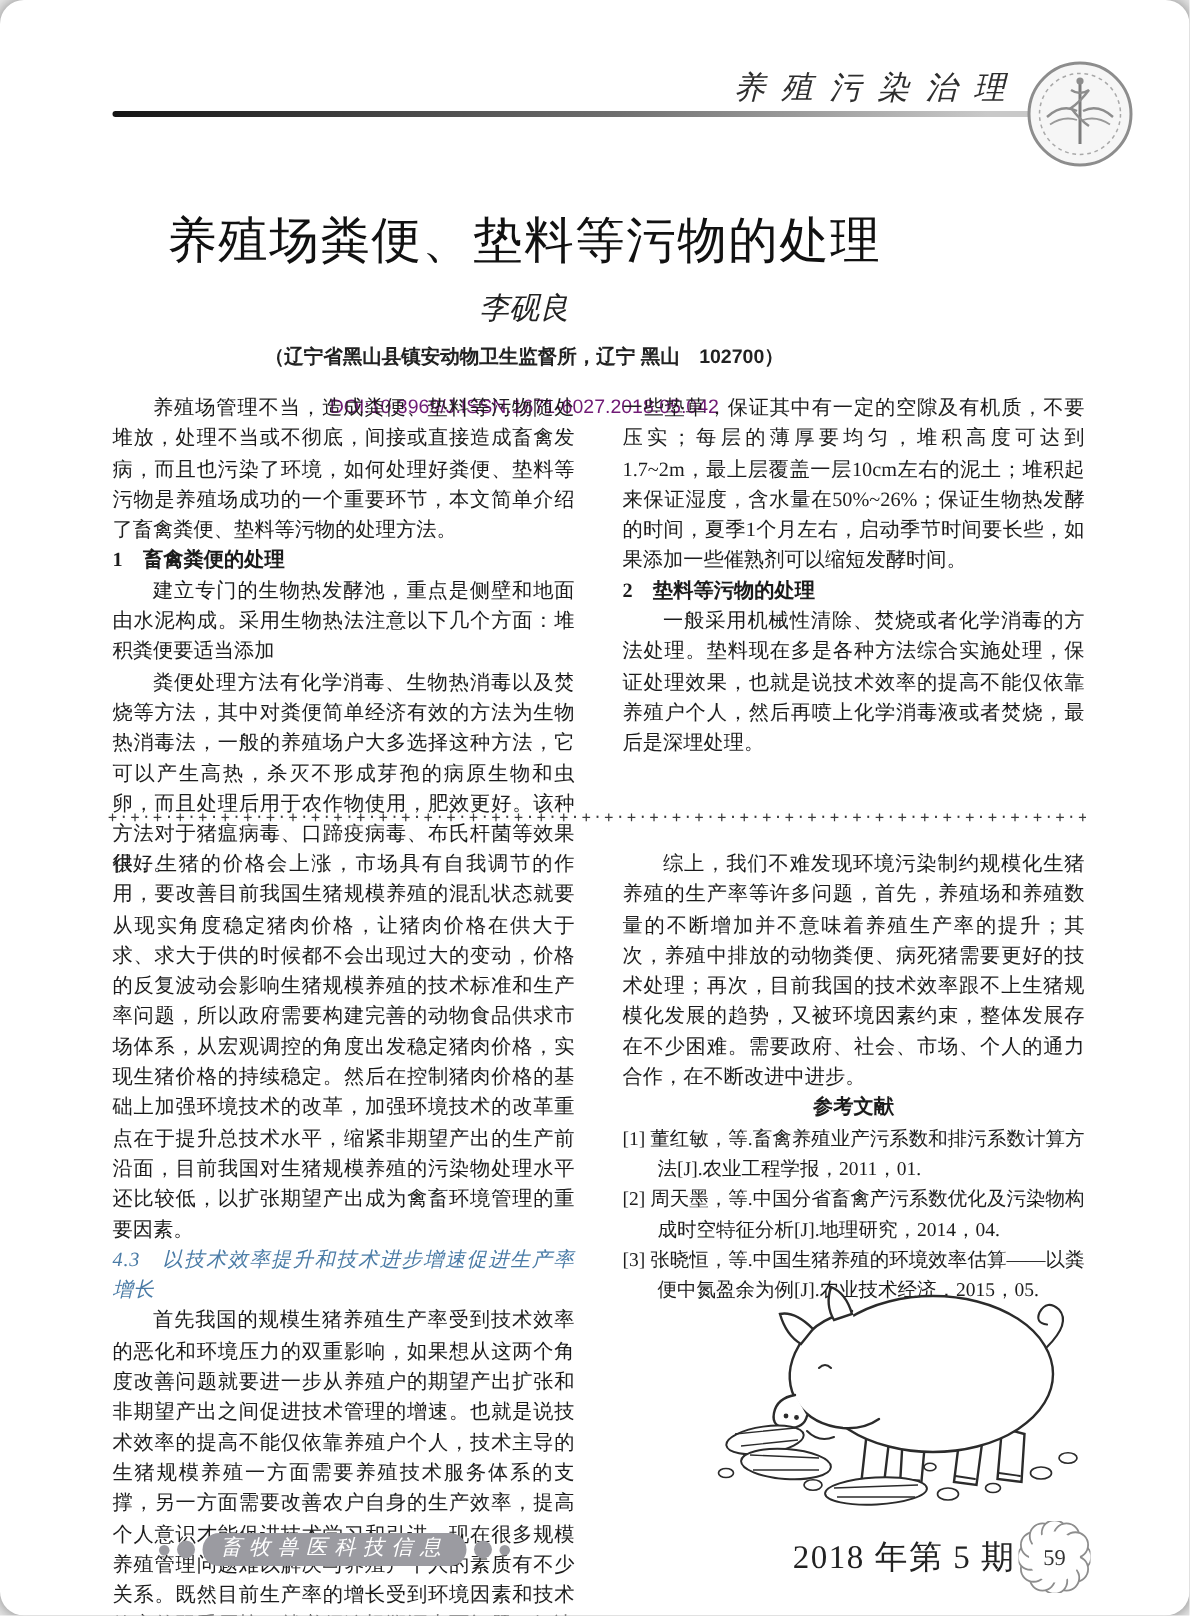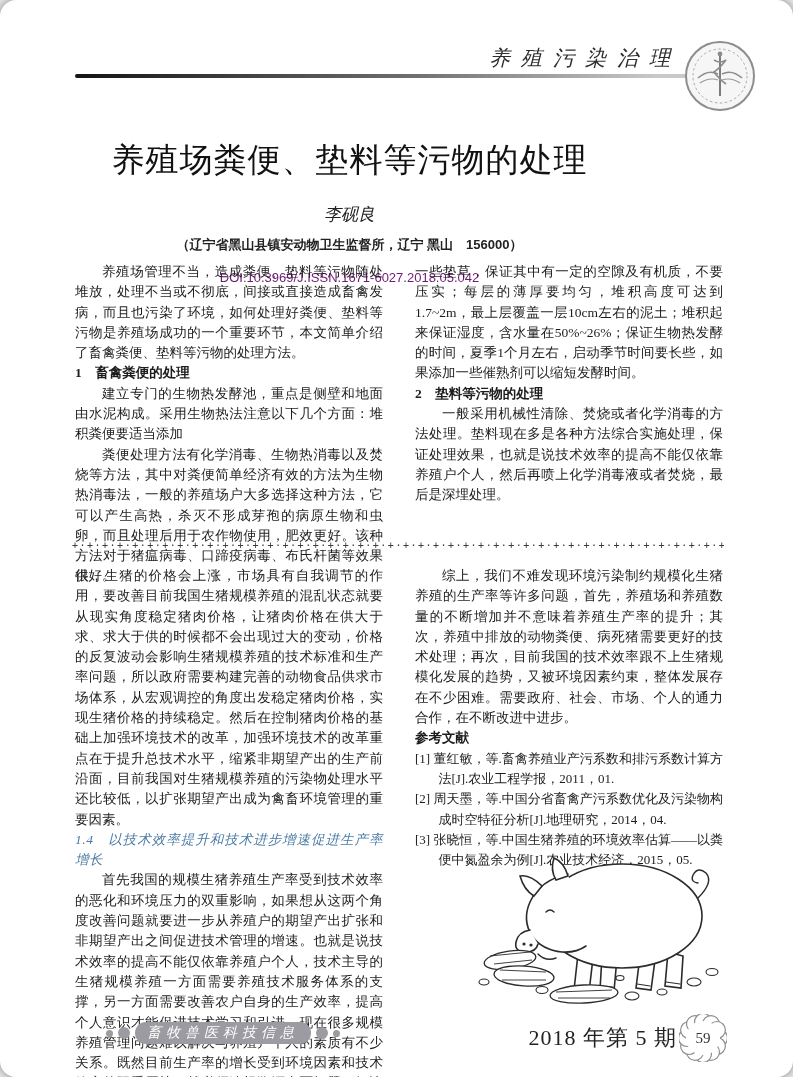--- a/index.html
+++ b/index.html
@@ -26,42 +26,42 @@
   }
   .header-rule{
     position:absolute;top:74px;left:75px;width:614px;height:4px;
     background:linear-gradient(to right,#141414,#6f6f6f 55%,#c9c9c9 95%);
     border-radius:2px;
   }
   .seal{position:absolute;top:40px;left:684px;width:72px;height:72px;}
   
   .title-block{position:absolute;top:138px;left:0;width:699px;text-align:center;}
   .article-title{font-size:33px;letter-spacing:1px;font-weight:500;color:#111;}
-  .article-author{margin-top:20px;font-size:17px;font-style:italic;color:#222;}
+  .article-author{margin-top:9px;font-size:20px;font-style:italic;color:#222;}
   .article-affiliation{
     margin-top:10px;font-size:13px;font-weight:bold;
     font-family:"Liberation Sans","DejaVu Sans",sans-serif;color:#222;
   }
   .article-doi{
     margin-top:16px;font-size:13px;
     font-family:"Liberation Sans","DejaVu Sans",sans-serif;color:#701a75;
   }
   
   .cols{position:absolute;left:75px;width:648px;display:flex;gap:32px;}
   .cols-upper{top:262px;}
   .cols-lower{top:566px;}
   .col{width:314px;font-size:13.5px;line-height:20.3px;text-align:justify;}
   .col p{margin:0;}
   .p-indent{text-indent:2em;}
   .sec-h{font-weight:bold;margin:0;}
   .sec-h-blue{
     margin:0;color:#4a7ba6;font-style:italic;font-weight:500;
     letter-spacing:0.5px;
   }
-  .refs-title{text-align:left;font-weight:bold;margin:2px 0;font-family:Liberation Serif, serif;}
+  .refs-title{text-align:center;font-weight:bold;margin:2px 0;font-family:Liberation Serif, serif;}
   .ref-item{
     margin:0;padding-left:1.8em;text-indent:-1.8em;
     font-size:13px;line-height:20.3px;
   }
   
   .dot-divider{
     position:absolute;top:540px;left:72px;width:652px;height:14px;
     overflow:hidden;white-space:nowrap;
     font-size:10px;letter-spacing:1.5px;color:#3a3a3a;
     font-family:"DejaVu Sans Mono",monospace;
@@ -102,21 +102,21 @@
     <path d="M16 43 q9 -6 18 -3 M56 43 q-9 -6 -18 -3" fill="none" stroke="#9a9a9a" stroke-width="1.2"></path>
 
     <line x1="36" y1="16" x2="36" y2="56" stroke="#7c7c7c" stroke-width="2"></line>
     <path d="M30 20 q6 4 12 0 q-6 8 -12 12 q6 8 12 12" fill="none" stroke="#8d8d8d" stroke-width="1.6"></path>
     <circle cx="36" cy="14" r="2.4" fill="#8d8d8d"></circle>
   </svg>
 
   <div class="title-block">
     <div class="article-title">养殖场粪便、垫料等污物的处理</div>
     <div class="article-author">李砚良</div>
-    <div class="article-affiliation">（辽宁省黑山县镇安动物卫生监督所，辽宁 黑山　156000）</div>
+    <div class="article-affiliation">（辽宁省黑山县镇安动物卫生监督所，辽宁 黑山　102700）</div>
     <div class="article-doi">DOI:10.3969/J.ISSN.1671-6027.2018.05.042</div>
   </div>
 
   <div class="cols cols-upper">
     <div class="col">
       <p class="p-indent">养殖场管理不当，造成粪便、垫料等污物随处堆放，处理不当或不彻底，间接或直接造成畜禽发病，而且也污染了环境，如何处理好粪便、垫料等污物是养殖场成功的一个重要环节，本文简单介绍了畜禽粪便、垫料等污物的处理方法。</p>
       <p class="sec-h">1　畜禽粪便的处理</p>
       <p class="p-indent">建立专门的生物热发酵池，重点是侧壁和地面由水泥构成。采用生物热法注意以下几个方面：堆积粪便要适当添加</p>
       <p class="p-indent">粪便处理方法有化学消毒、生物热消毒以及焚烧等方法，其中对粪便简单经济有效的方法为生物热消毒法，一般的养殖场户大多选择这种方法，它可以产生高热，杀灭不形成芽孢的病原生物和虫卵，而且处理后用于农作物使用，肥效更好。该种方法对于猪瘟病毒、口蹄疫病毒、布氏杆菌等效果很好。</p>
     </div>
@@ -125,21 +125,21 @@
       <p class="sec-h">2　垫料等污物的处理</p>
       <p class="p-indent">一般采用机械性清除、焚烧或者化学消毒的方法处理。垫料现在多是各种方法综合实施处理，保证处理效果，也就是说技术效率的提高不能仅依靠养殖户个人，然后再喷上化学消毒液或者焚烧，最后是深埋处理。</p>
     </div>
   </div>
 
   <div class="dot-divider">+·+·+·+·+·+·+·+·+·+·+·+·+·+·+·+·+·+·+·+·+·+·+·+·+·+·+·+·+·+·+·+·+·+·+·+·+·+·+·+·+·+·+·+·+·+·+·+·+·+·+·+·+·+·+·+·+·+·+·+·+·+·+·+·+·+·+·+·+·</div>
 
   <div class="cols cols-lower">
     <div class="col">
       <p>供，生猪的价格会上涨，市场具有自我调节的作用，要改善目前我国生猪规模养殖的混乱状态就要从现实角度稳定猪肉价格，让猪肉价格在供大于求、求大于供的时候都不会出现过大的变动，价格的反复波动会影响生猪规模养殖的技术标准和生产率问题，所以政府需要构建完善的动物食品供求市场体系，从宏观调控的角度出发稳定猪肉价格，实现生猪价格的持续稳定。然后在控制猪肉价格的基础上加强环境技术的改革，加强环境技术的改革重点在于提升总技术水平，缩紧非期望产出的生产前沿面，目前我国对生猪规模养殖的污染物处理水平还比较低，以扩张期望产出成为禽畜环境管理的重要因素。</p>
-      <p class="sec-h-blue">1.4　以技术效率提升和技术进步增速促进生产率增长</p>
+      <p class="sec-h-blue">4.3　以技术效率提升和技术进步增速促进生产率增长</p>
       <p class="p-indent">首先我国的规模生猪养殖生产率受到技术效率的恶化和环境压力的双重影响，如果想从这两个角度改善问题就要进一步从养殖户的期望产出扩张和非期望产出之间促进技术管理的增速。也就是说技术效率的提高不能仅依靠养殖户个人，技术主导的生猪规模养殖一方面需要养殖技术服务体系的支撑，另一方面需要改善农户自身的生产效率，提高个人意识才能促进技术学习和引进。现在很多规模养殖管理问题难以解决与养殖户个人的素质有不少关系。既然目前生产率的增长受到环境因素和技术效率的双重压榨，就必须追根溯源直面问题，解决事情的最核心部分，让生猪养殖的生产要素能朝着未来发展的重点提升所在。</p>
     </div>
     <div class="col">
       <p class="p-indent">综上，我们不难发现环境污染制约规模化生猪养殖的生产率等许多问题，首先，养殖场和养殖数量的不断增加并不意味着养殖生产率的提升；其次，养殖中排放的动物粪便、病死猪需要更好的技术处理；再次，目前我国的技术效率跟不上生猪规模化发展的趋势，又被环境因素约束，整体发展存在不少困难。需要政府、社会、市场、个人的通力合作，在不断改进中进步。</p>
       <p class="refs-title">参考文献</p>
       <p class="ref-item">[1] 董红敏，等.畜禽养殖业产污系数和排污系数计算方法[J].农业工程学报，2011，01.</p>
       <p class="ref-item">[2] 周天墨，等.中国分省畜禽产污系数优化及污染物构成时空特征分析[J].地理研究，2014，04.</p>
       <p class="ref-item">[3] 张晓恒，等.中国生猪养殖的环境效率估算——以粪便中氮盈余为例[J].农业技术经济，2015，05.</p>
     </div>
   </div>

